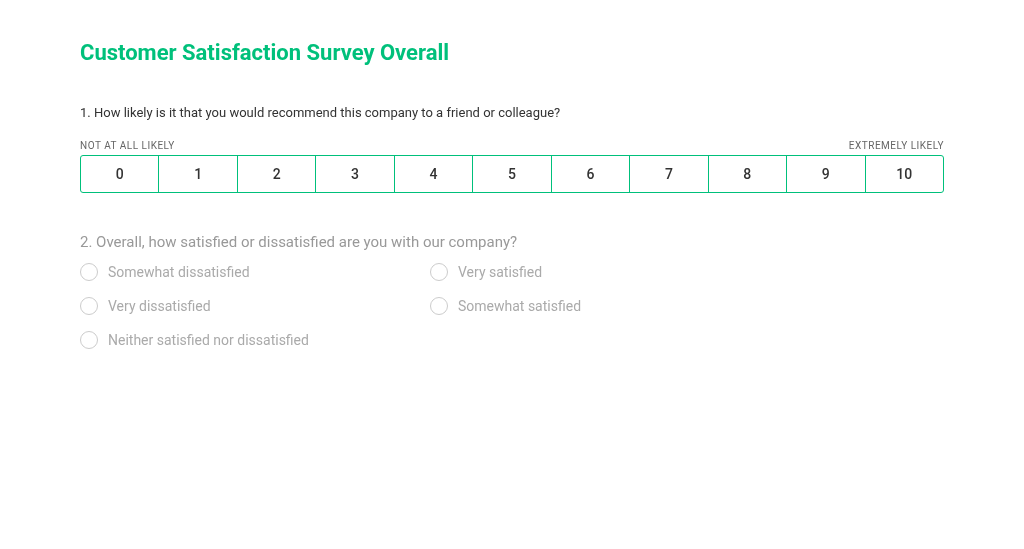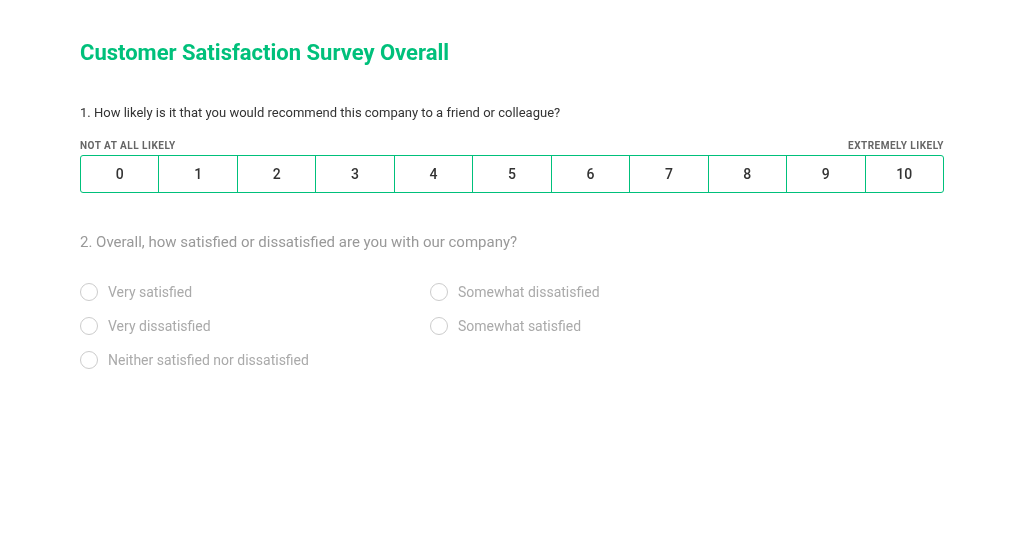--- a/index.html
+++ b/index.html
@@ -38,21 +38,20 @@
       display: flex;
       justify-content: space-between;
       margin-bottom: 4px;
     }
 
     .scale-label {
       font-size: 10px;
       color: #666;
       text-transform: uppercase;
       letter-spacing: 0.05em;
-      font-weight: bold;
     }
 
     .scale-row {
       display: flex;
       border: 1.5px solid #00c07b;
       border-radius: 3px;
       overflow: hidden;
     }
 
     .scale-cell {
@@ -71,21 +70,21 @@
       text-align: center;
     }
 
     .question2 {
       margin-top: 40px;
     }
 
     .question2-text {
       font-size: 15px;
       color: #999;
-      margin-bottom: 24px;
+      margin-bottom: 4px;
     }
 
     .options-grid {
       display: grid;
       grid-template-columns: 1fr 1fr;
       gap: 0;
       max-width: 700px;
     }
 
     .option-item {
@@ -137,25 +136,25 @@
       <div class="scale-cell">10</div>
     </div>
 </div>
 
 <div class="question2">
   <p class="question2-text">2. Overall, how satisfied or dissatisfied are you with our company?</p>
 
   <div class="options-grid" id="options-grid">
       <div class="option-item">
         <span class="radio-circle"></span>
-        <span>Very satisfied</span>
+        <span>Somewhat dissatisfied</span>
       </div>
       <div class="option-item">
         <span class="radio-circle"></span>
-        <span>Somewhat dissatisfied</span>
+        <span>Very satisfied</span>
       </div>
       <div class="option-item">
         <span class="radio-circle"></span>
         <span>Very dissatisfied</span>
       </div>
       <div class="option-item">
         <span class="radio-circle"></span>
         <span>Somewhat satisfied</span>
       </div>
       <div class="option-item">

